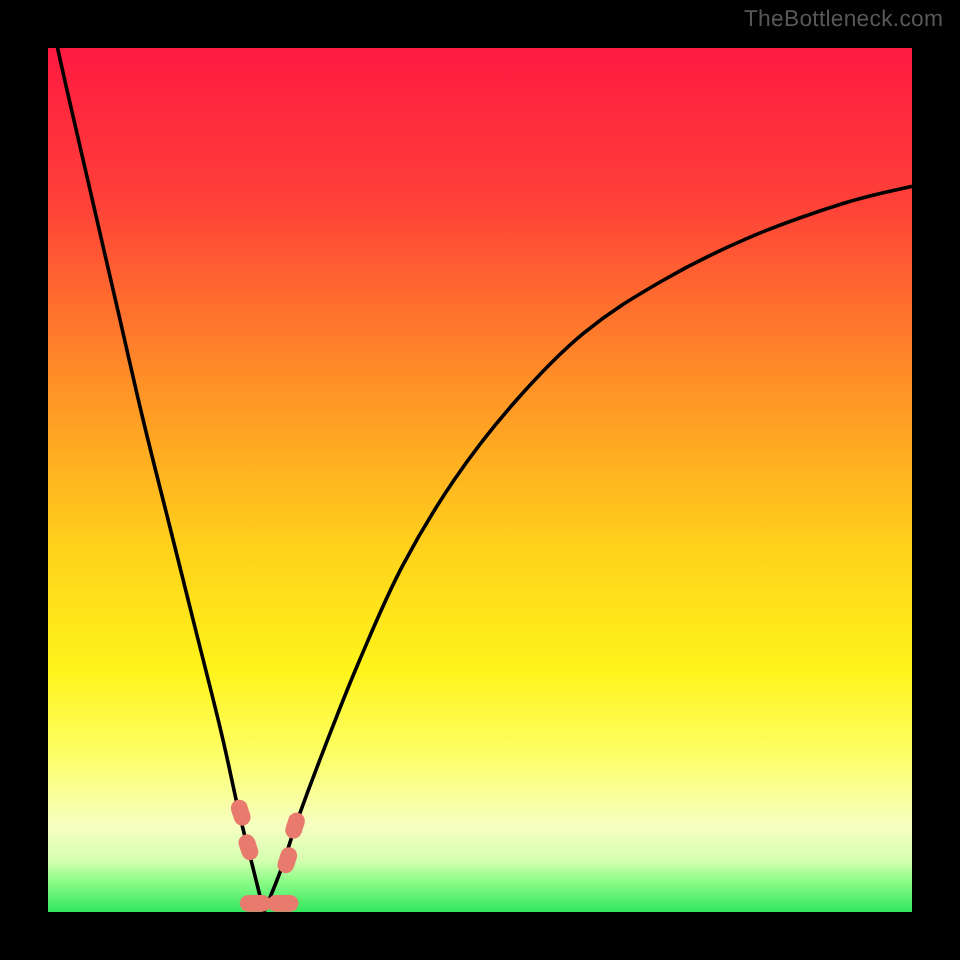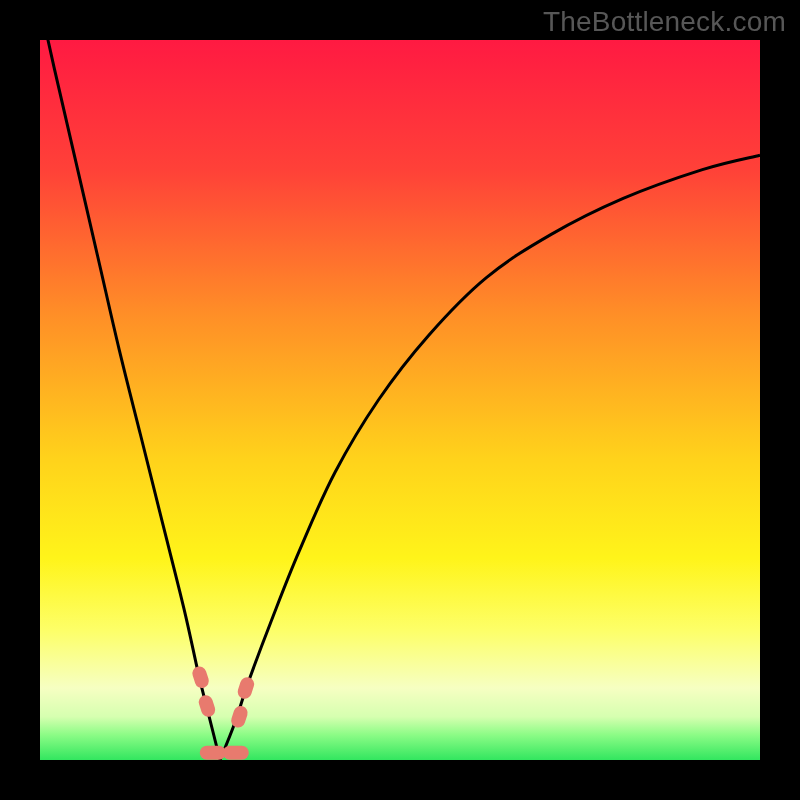--- a/index.html
+++ b/index.html
@@ -25,21 +25,21 @@
     left: 40px;
     width: 720px;
     height: 720px;
     
   }
   .watermark {
     position: absolute;
     top: 6px;
     right: 14px;
     color: #575757;
-    font-size: 28px;
+    font-size: 19px;
     font-weight: 500;
     letter-spacing: 0.2px;
   }
   svg.overlay {
     position: absolute;
     top: 0;
     left: 0;
     width: 720px;
     height: 720px;
     overflow: visible;

